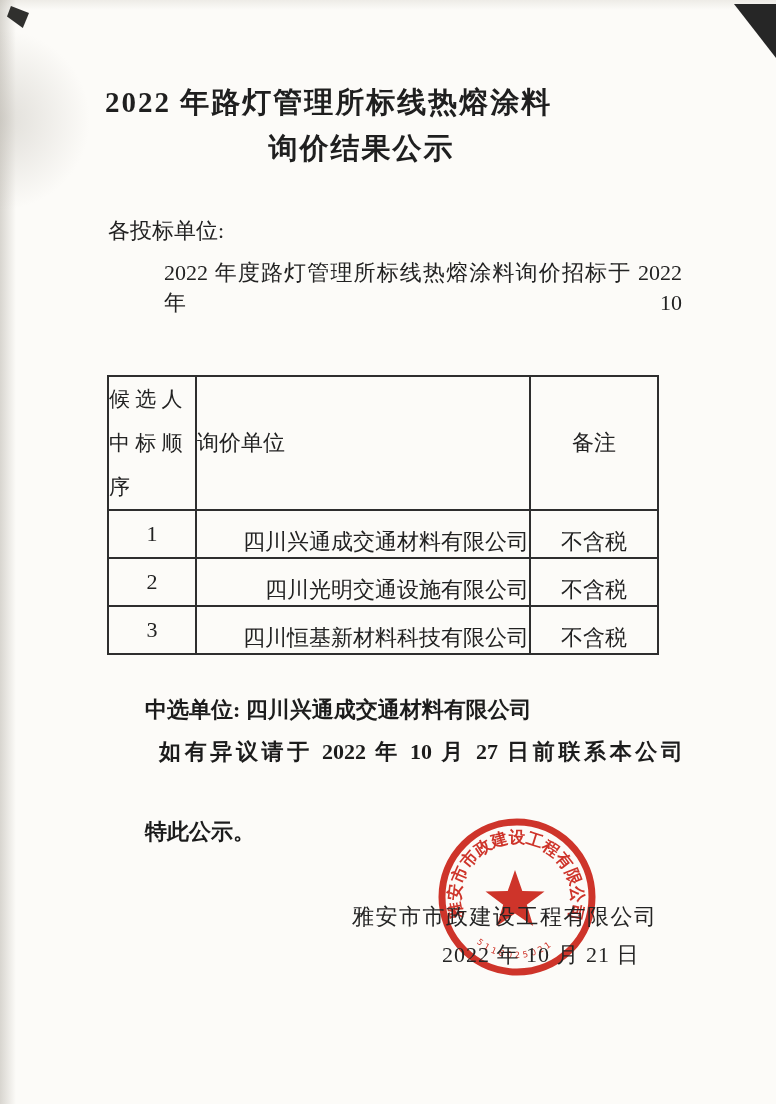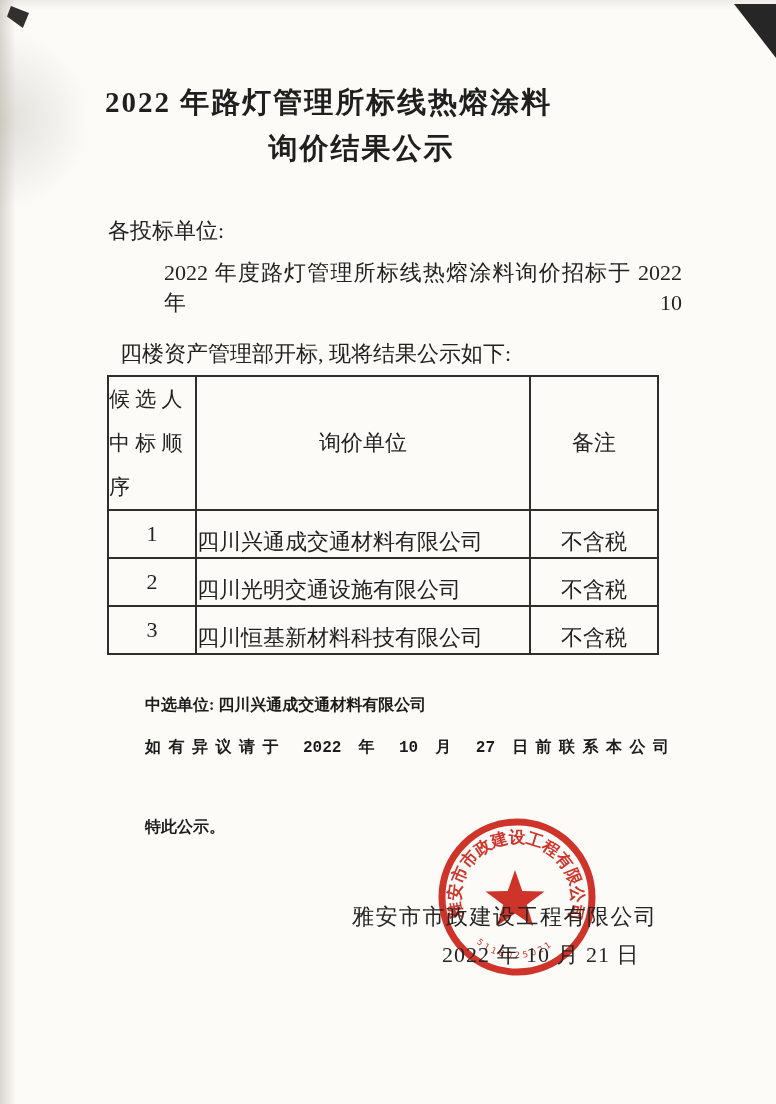--- a/index.html
+++ b/index.html
@@ -27,30 +27,30 @@
   .pline{left:120px;width:562px;}
   .just{text-align:justify;text-align-last:justify;}
   .p1{top:258px;padding-left:44px;width:518px;}
   .p2{top:299px;}
   .p3{top:339px;}
   table.results{position:absolute;left:107px;top:375px;width:546px;
     border-collapse:collapse;table-layout:fixed;font-size:22px;color:#222;}
   table.results td{border:2px solid #2e2e2e;padding:0;}
   td.h-rank{width:86px;vertical-align:middle;padding:6px 8px 6px 10px;
     line-height:44px;white-space:pre-line;text-align:justify;text-align-last:left;font-size:21px;}
-  td.h-company{width:332px;text-align:center;vertical-align:middle;height:123px;font-family:Liberation Serif, serif;}
+  td.h-company{width:332px;text-align:left;vertical-align:middle;height:123px;font-family:Liberation Serif, serif;}
   td.h-note{width:126px;text-align:center;vertical-align:middle;}
   tr.datarow{height:48px;}
   td.c-rank{text-align:center;vertical-align:middle;padding-bottom:12px;font-size:22px;}
-  td.c-company{text-align:left;vertical-align:bottom;padding-bottom:3px;}
+  td.c-company{text-align:right;vertical-align:bottom;padding-bottom:3px;}
   td.c-note{text-align:center;vertical-align:bottom;padding-bottom:3px;margin-top:11px;}
-  .boldline{font-weight:bold;font-size:16px;color:#1c1c1c;}
+  .boldline{font-weight:bold;font-size:22px;color:#1c1c1c;}
   .sel{left:107px;top:695px;text-indent:38px;width:600px;}
-  .obj1{left:107px;top:737px;width:562px;padding-left:0;text-indent:38px;
-    text-align:justify;text-align-last:justify;font-family:Liberation Mono, monospace;}
+  .obj1{left:121px;top:737px;width:562px;padding-left:0;text-indent:38px;
+    text-align:justify;text-align-last:justify;}
   .obj2{left:98px;top:777px;width:600px;}
   .closing{left:107px;top:817px;text-indent:38px;}
   .sig{font-size:22px;color:#242424;}
   .sig-company{left:352px;top:902px;letter-spacing:1.5px;}
   .sig-date{left:442px;top:940px;letter-spacing:1px;}
   .stamp{left:437px;top:817px;width:160px;height:160px;mix-blend-mode:multiply;opacity:.92;}
 </style>
 </head>
 <body>
 
@@ -58,21 +58,20 @@
 
   <div class="abs corner-tl"></div>
   <div class="abs corner-tr"></div>
 
   <div class="abs title t1">2022 年路灯管理所标线热熔涂料</div>
   <div class="abs title t2">询价结果公示</div>
 
   <div class="abs bodyline greeting">各投标单位:</div>
 
   <div class="abs bodyline pline just p1">2022 年度路灯管理所标线热熔涂料询价招标于 2022 年 10</div>
-  <div class="abs bodyline pline p3">四楼资产管理部开标, 现将结果公示如下:</div>
 
   <table class="results">
     <tbody>
       <tr>
         <td class="h-rank">候 选 人
 中 标 顺
 序</td>
         <td class="h-company">询价单位</td>
         <td class="h-note">备注</td>
       </tr>

